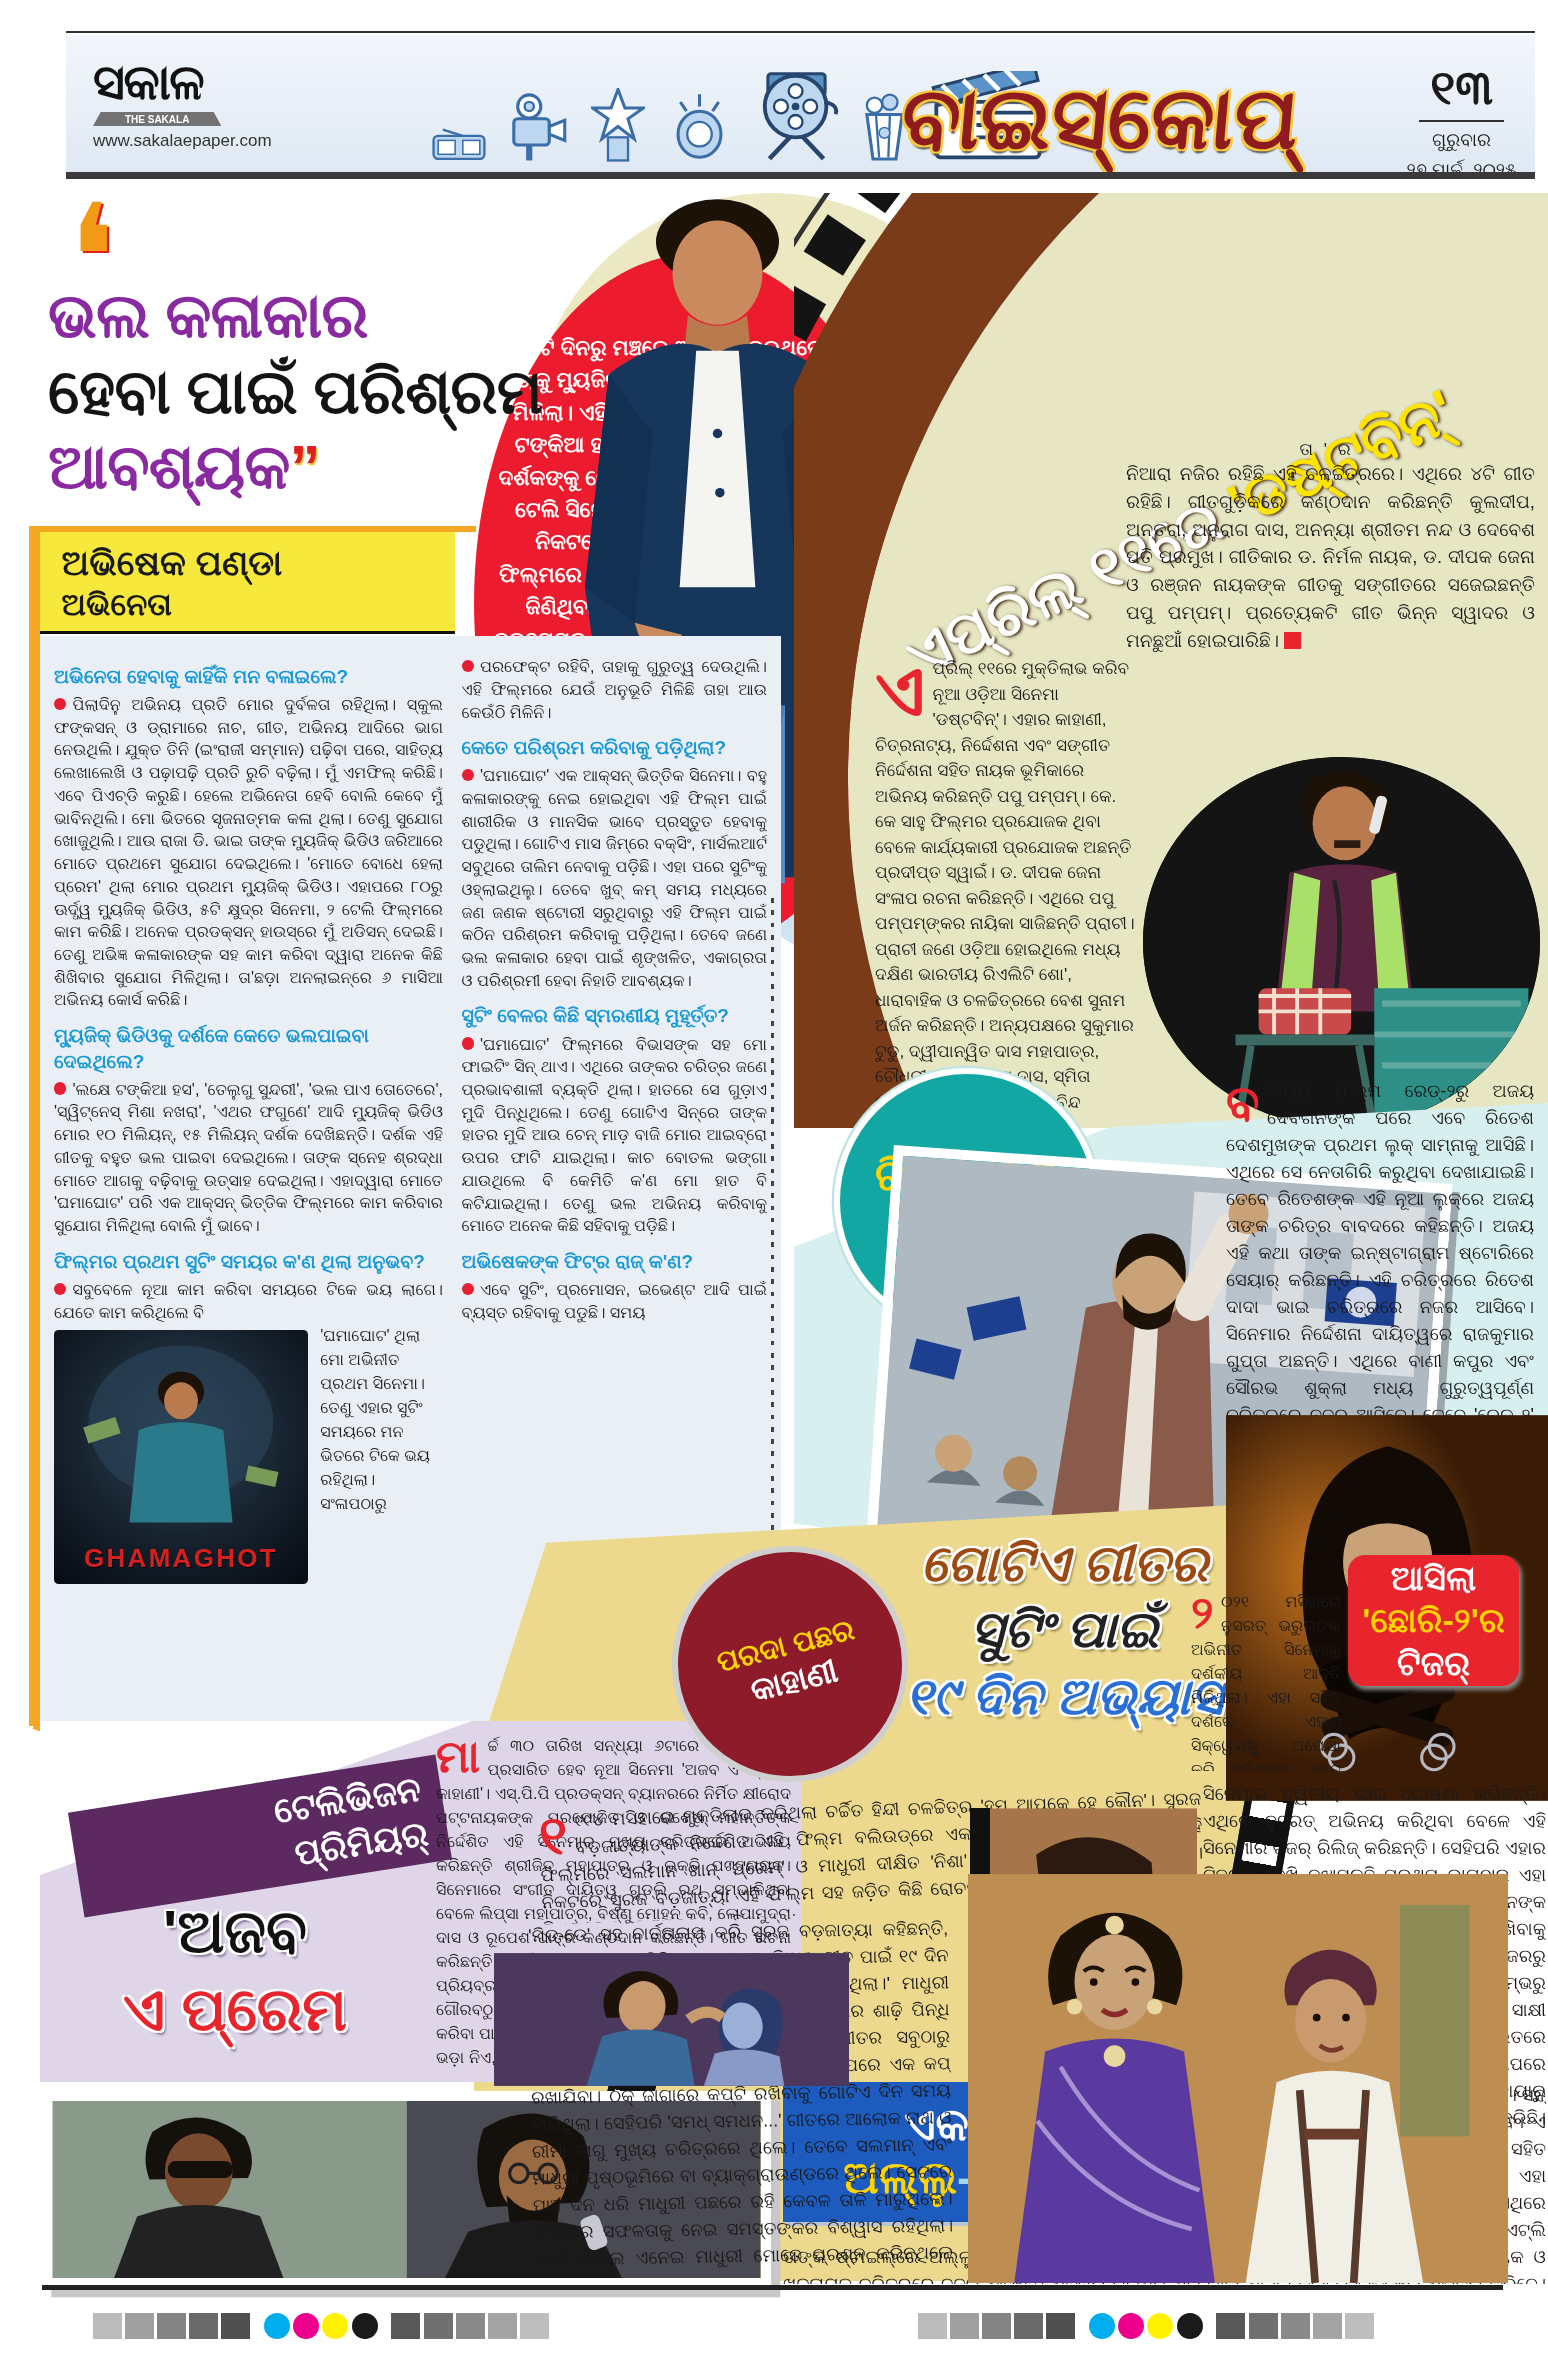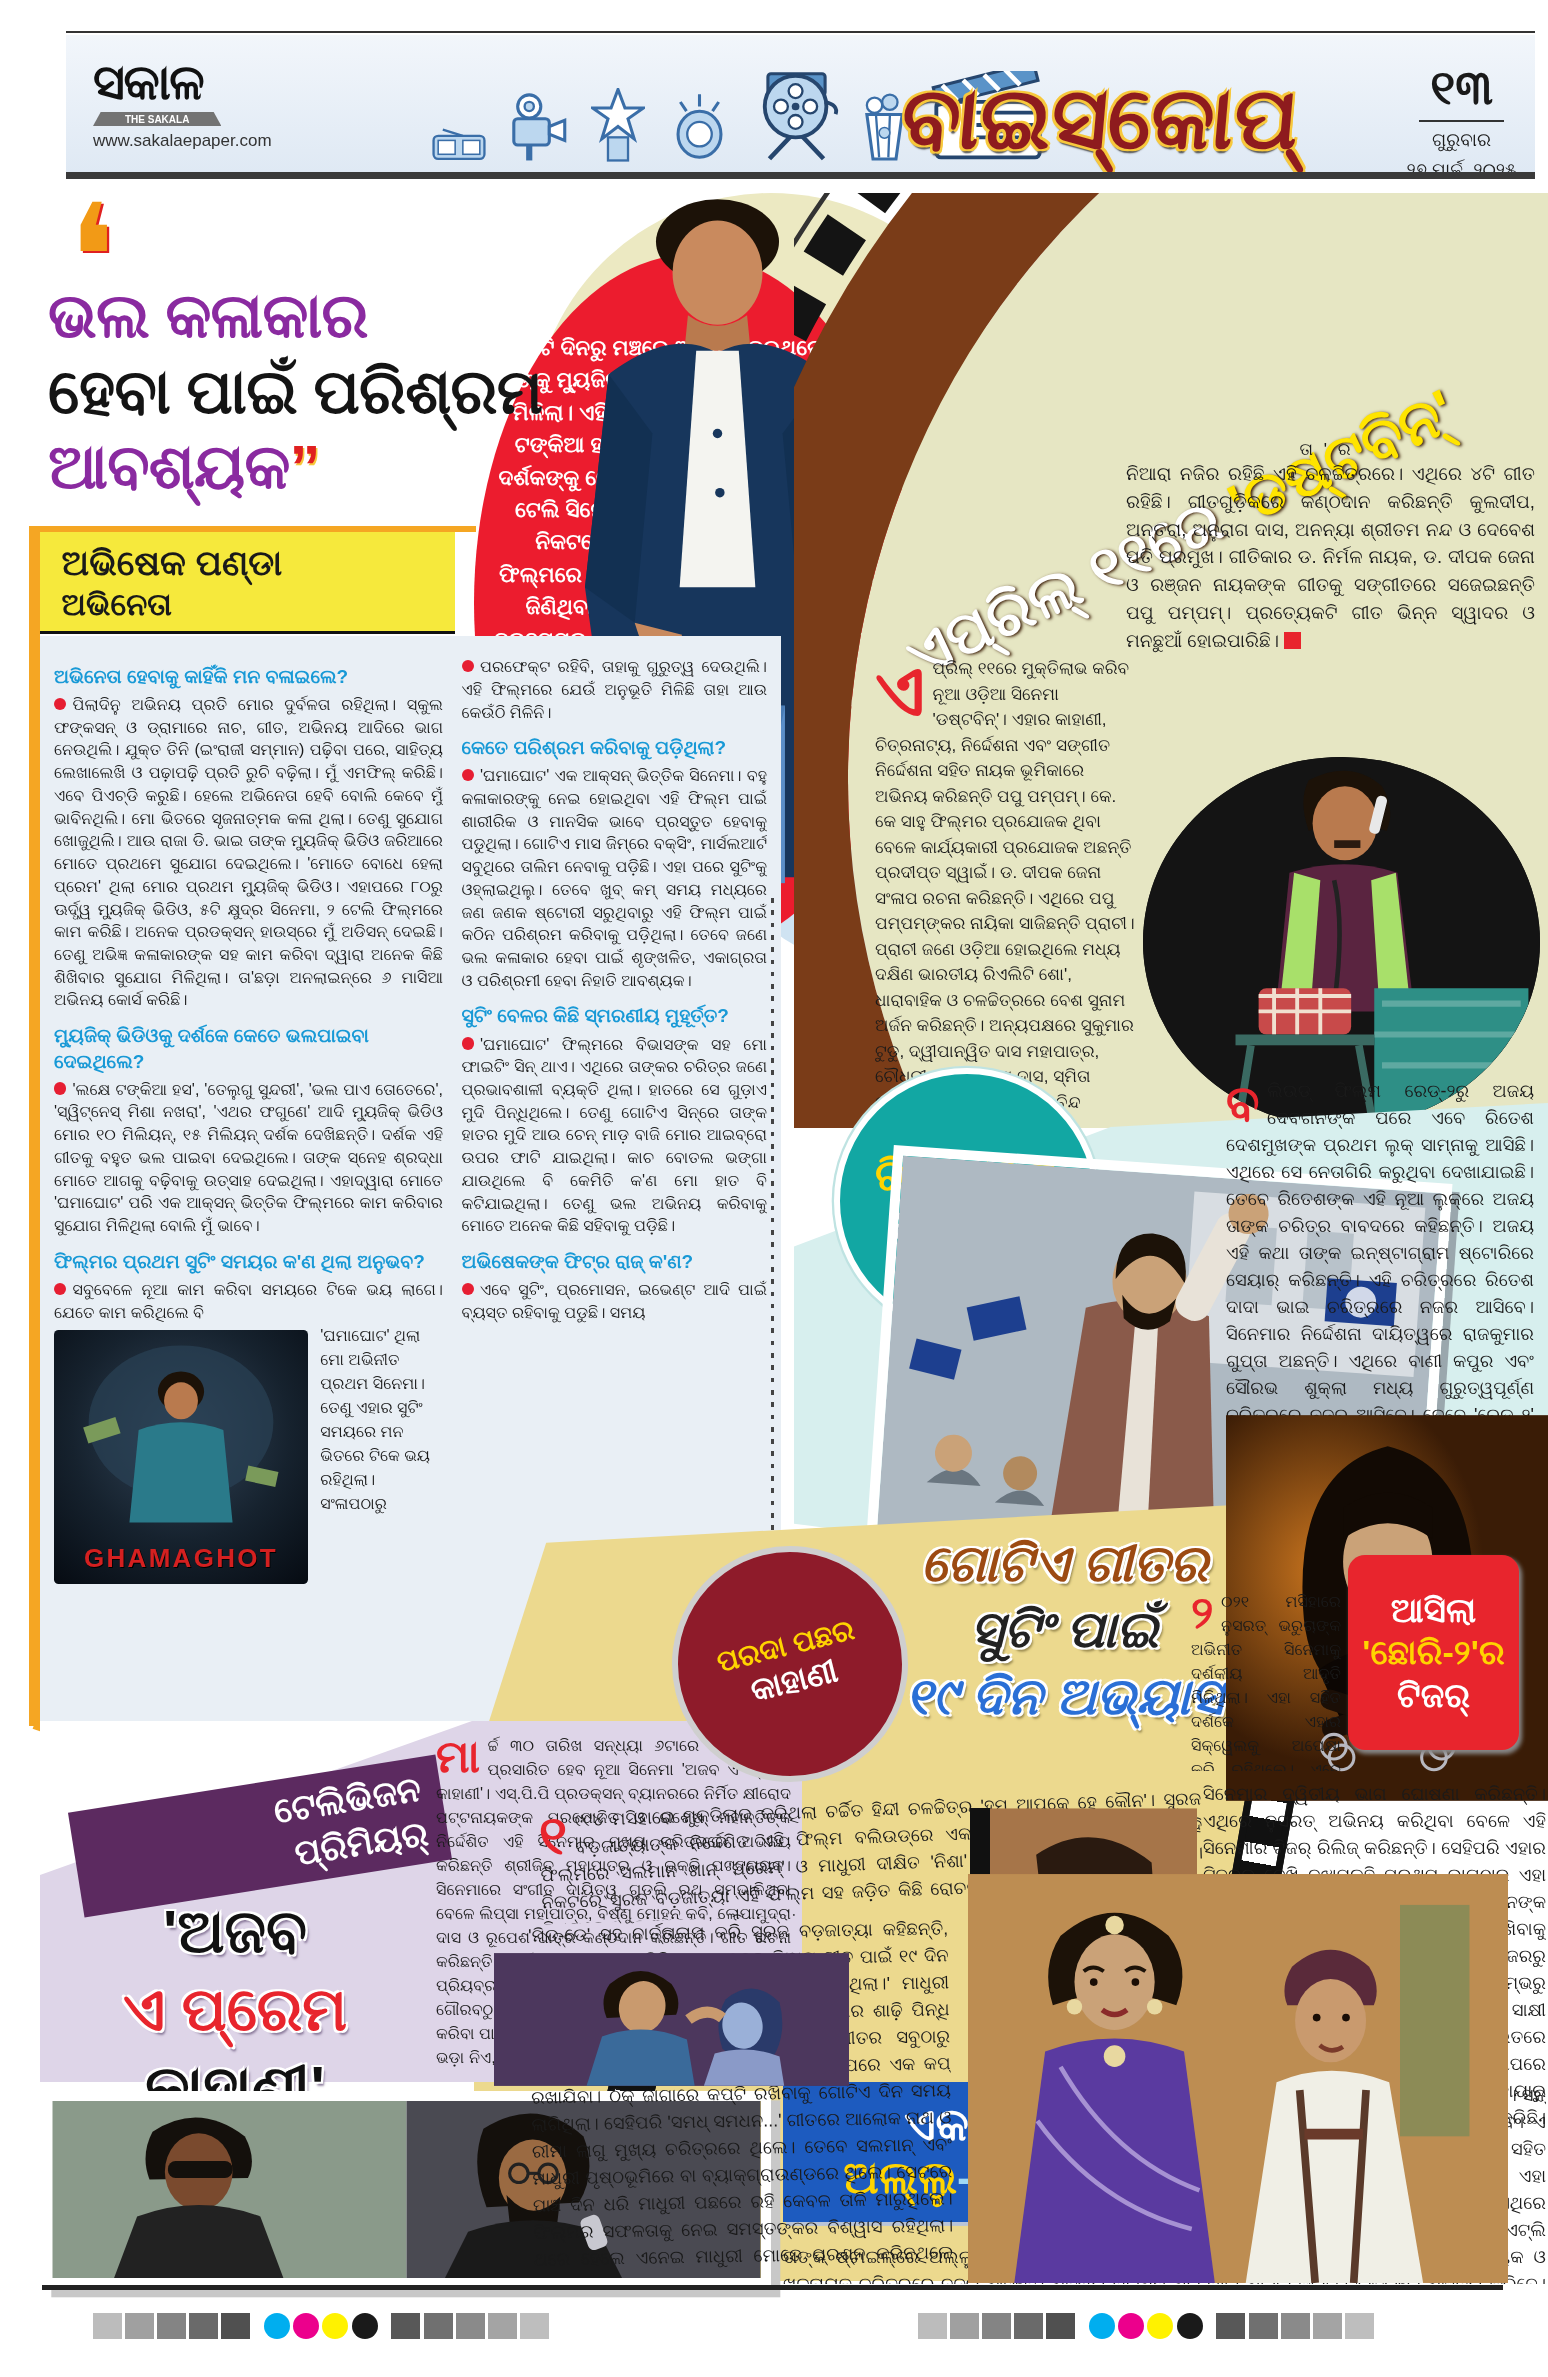--- a/index.html
+++ b/index.html
@@ -359,21 +359,21 @@
     <path d="M60 60 q74 -50 150 10 l10 150 q-40 30 -60 10 l-10 -60 q-60 20 -80 -20 Z" fill="#2a1a10"></path>
     <ellipse cx="130" cy="140" rx="44" ry="54" fill="#caa278"></ellipse>
     <ellipse cx="116" cy="130" rx="6" ry="8" fill="#fff"></ellipse>
       <ellipse cx="148" cy="130" rx="6" ry="8" fill="#fff"></ellipse>
     <circle cx="116" cy="132" r="3" fill="#1a0e06"></circle>
       <circle cx="148" cy="132" r="3" fill="#1a0e06"></circle>
     <ellipse cx="132" cy="176" rx="12" ry="16" fill="#5a2a1a"></ellipse>
     <path d="M90 220 Q130 200 180 220 L200 408 L70 408 Z" fill="#8a6a9a"></path>
   </svg>
 </div>
-<div class="abs chh-box" style="left:1348px;top:1555px;width:171px;height:195px;z-index:5;">
+<div class="abs chh-box" style="left:1348px;top:1555px;width:171px;height:131px;z-index:5;">
   <div class="l">ଆସିଲା</div>
   <div class="l y">'ଛୋରି-୨'ର</div>
   <div class="l">ଟିଜର୍</div>
 </div>
 <div class="abs smalltext jt" style="left:1191px;top:1590px;width:150px;height:181px;overflow:hidden;z-index:4;font-size:16px;">
   <span class="dropcap" style="font-size:45px;">୨</span>
   <span>୦୨୧ ମସିହାରେ ନୁସରତ୍ ଭରୁଚାଙ୍କ ଅଭିନୀତ ସିନେମାକୁ ଦର୍ଶକୀୟ ଆଦୃତି ମିଳିଥିଲା। ଏହା ସହିତ ଦର୍ଶକେ ଏହାର ସିକ୍ୱେଲକୁ ଅପେକ୍ଷା କରି ରହିଥିଲେ। ଏବେ ନିର୍ମାତା ଏହି</span>
 </div>
 <div class="abs smalltext jt" style="left:1203px;top:1781px;width:343px;height:347px;overflow:hidden;z-index:4;">
   <span>ସିନେମାର ଦ୍ୱିତୀୟ ଭାଗ ଘୋଷଣା କରିଛନ୍ତି। ଏଥିରେ ନୁସରତ୍ ଅଭିନୟ କରିଥିବା ବେଳେ ଏହି ସିନେମାର ଟିଜର୍ ରିଲିଜ୍ କରିଛନ୍ତି। ସେହିପରି ଏହାର ଟିଜର୍‌କୁ ଦେଖି ବୁଝାପଡୁଛି ପ୍ରଥମ ଭାଗଠାରୁ ଏହା ଅତ୍ୟନ୍ତ ଭୟାନକ। ସୋହା ଅଲୀ ଖାନଙ୍କ ଭୟାନକ ରୂପ ମଧ୍ୟ ଏହାର ଟିଜରରୁ ଦେଖିବାକୁ ମିଳିଛି। ଗୋଟିଏ ମିନିଟ୍ ୨୮ ସେକେଣ୍ଡର ଟିଜରରୁ ଦର୍ଶକେ ବେଶ୍ ପସନ୍ଦ କରିଛନ୍ତି। ଟିଜର ପ୍ରାରମ୍ଭରୁ ଦେଖିବାକୁ ମିଳୁଛି ଗୋଟିଏ ଛୋଟ ପିଲା ତା' ମା' ସାକ୍ଷୀ (ନୁସରତ୍ ଭରୁଚା)କୁ ଖୋଜୁଛି। ଏହାରି ଭିତରେ ଭୟାନକ ଛାୟା ସଂସ୍ପର୍ଶରେ ଆସୁଛି। ଏହାପରେ ସାକ୍ଷୀର ସଂଘର୍ଷ ଆରମ୍ଭ ହୋଇଛି ଏବଂ ସେହି ଛାୟାରୁ ସେ ନିଜ ଛୁଆକୁ ବଞ୍ଚାଇବାକୁ ପ୍ରୟାସ କରିଛି। ସେହିପରି ଏହି ଟିଜରରେ ନିର୍ମାତା ସୋହା ଅଲିଙ୍କୁ ମଧ୍ୟ ପରିଚିତ କରାଇଛନ୍ତି।</span>
@@ -428,21 +428,20 @@
 
 <div class="abs lav" style="left:40px;top:1721px;width:762px;height:361px;"></div>
 <div class="abs" style="left:40px;top:1721px;width:432px;height:154px;background:#fff;clip-path:polygon(0 0,100% 0,0 100%);"></div>
 <div class="abs tv-band" style="left:74px;top:1783px;width:332px;">
   <div>ଟେଲିଭିଜନ</div>
   <div>ପ୍ରିମିୟର୍</div>
 </div>
 <div class="abs tv-h" style="left:54px;top:1893px;width:362px;">
   <div class="k">'ଅଜବ</div>
   <div class="r">ଏ ପ୍ରେମ</div>
-  <div class="k">କାହାଣୀ'</div>
 </div>
 <div class="abs smalltext jt" style="left:436px;top:1734px;width:355px;height:338px;overflow:hidden;font-size:16px;">
   <span class="dropcap" style="font-size:45px;">ମା</span>
   <span>ର୍ଚ୍ଚ ୩୦ ତାରିଖ ସନ୍ଧ୍ୟା ୬ଟାରେ ଜି ସାର୍ଥକରେ ପ୍ରସାରିତ ହେବ ନୂଆ ସିନେମା 'ଅଜବ ଏ ପ୍ରେମ କାହାଣୀ'। ଏସ୍.ପି.ପି ପ୍ରଡକ୍ସନ୍ ବ୍ୟାନରରେ ନିର୍ମିତ କ୍ଷୀରୋଦ ପଟ୍ଟନାୟକଙ୍କ ପ୍ରଯୋଜିତ ଓ ରାଶେଷ ମହାନ୍ତିଙ୍କ ନିର୍ଦ୍ଦେଶିତ ଏହି ସିନେମାର ମୁଖ୍ୟ ଚରିତ୍ରରେ ଅଭିନୟ କରିଛନ୍ତି ଶ୍ରୀଜିତ ମହାପାତ୍ର ଓ ଭକ୍ତି ପଟ୍ଟନାୟକ। ସିନେମାରେ ସଂଗୀତ ଦାୟିତ୍ୱ ଗୁଡ୍‌ଲି ରଥ ସମ୍ଭାଳିଥିବା ବେଳେ ଲିପ୍ସା ମହାପାତ୍ର, ବିଷ୍ଣୁ ମୋହନ କବି, ଲୋପାମୁଦ୍ରା ଦାସ ଓ ରୂପେଶ ପାତ୍ର କଣ୍ଠଦାନ କରିଛନ୍ତି। ଗୀତ ରଚନା କରିଛନ୍ତି ସୂର୍ଯ୍ୟ ମହାପାତ୍ର ଓ ସଂଳାପ ଲେଖିଛନ୍ତି ପ୍ରିୟବ୍ରତ ପଣ୍ଡା। ତେବେ ଚଳଚ୍ଚିତ୍ରର କାହାଣୀ ନାୟକ ଗୌରବଠୁ ଆରମ୍ଭ। ନିଜ ଜୀବନର ନୂଆ ଯାତ୍ରା ଆରମ୍ଭ କରିବା ପାଇଁ ସେ ଭୁବନେଶ୍ୱର ଚାଲିଆସେ ଓ ଏମିତି ଏକ ଘର ଭଡ଼ା ନିଏ, ଯାହା ୪ ବର୍ଷ ହେବ ବନ୍ଦ ପଡ଼ିଛି। ସେହି ଘରେ ରହିବା ଭିତରେ ଗୌରବର ଦେଖା ହୁଏ ସ୍ମିତା ସହ। ତା'ସହ ଗୌରବର ଜୀବନରେ ଘଟେ କିଛି ଅଲୌକିକ ଘଟଣା। ଧୀରେ ଧୀରେ ଘରେ ଘଟୁଥିବା ଏମିତି କିଛି ଘଟଣାରୁ ଗୌରବକୁ ସ୍ମିତାର ଅତୀତ ବିଷୟରେ ଜଣାପଡ଼େ। ଗୌରବ ଓ ସ୍ମିତାର ଏହି ଯାତ୍ରାରେ କ'ଣ କ'ଣ ସବୁ ରୋଚକ ଘଟଣା ଘଟୁଛି, ତାହା ସମ୍ପୂର୍ଣ୍ଣ ଫିଲ୍ମ ଦେଖିଲେ ହିଁ ଜଣାପଡ଼ିବ।</span>
 </div>
 <div class="abs" style="left:494px;top:1953px;width:355px;height:133px;z-index:6;">
   <svg width="355" height="133" viewBox="0 0 460 172">
     <rect width="460" height="172" fill="#3a2a4a"></rect>
     <rect width="460" height="172" fill="#6a4a7a" opacity=".4"></rect>
     <path d="M150 40 q40 -34 80 0 q14 20 6 40 l-90 4 q-10 -24 4 -44" fill="#1c1208"></path>

